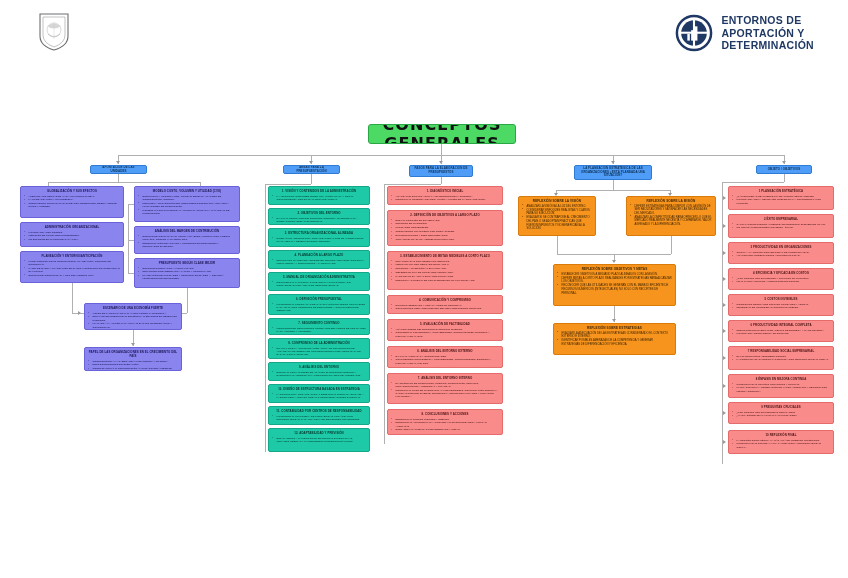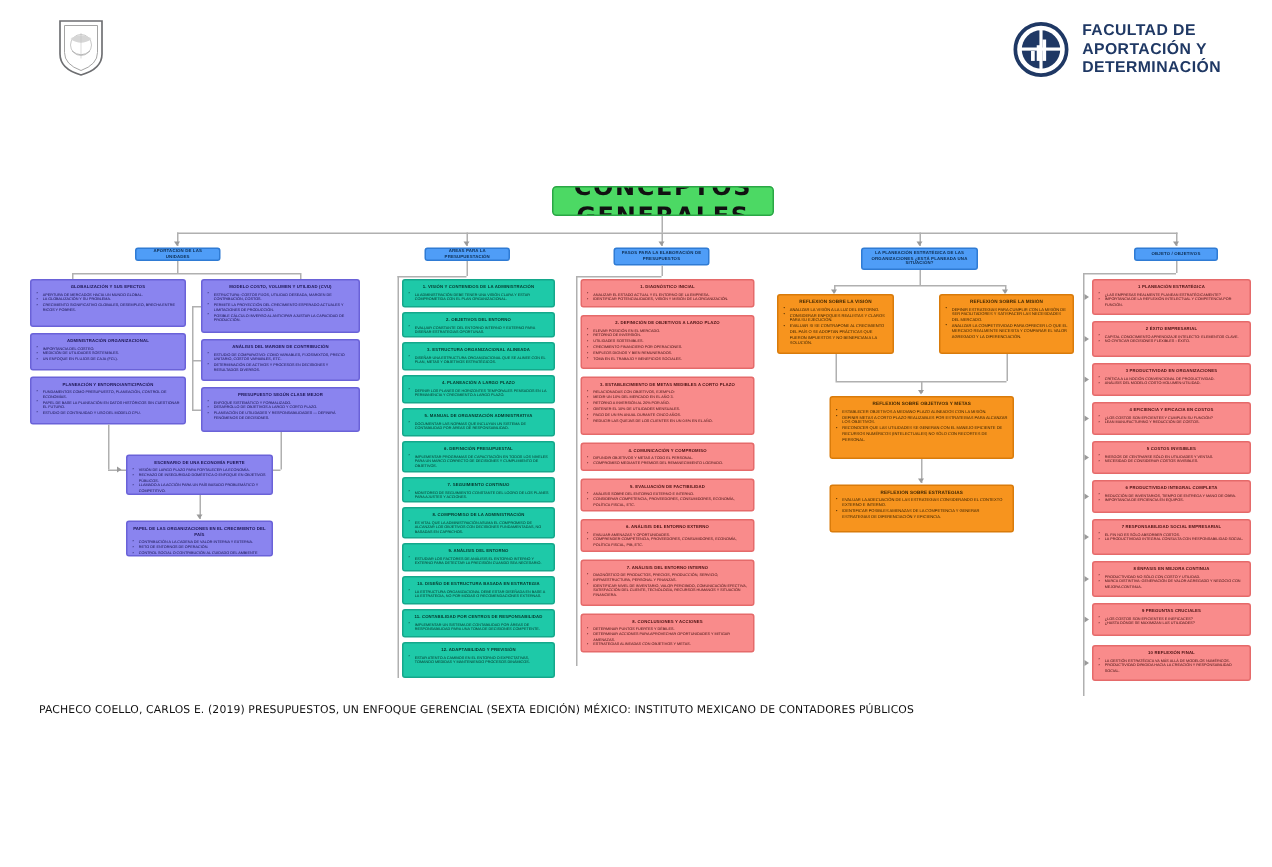--- a/index.html
+++ b/index.html
@@ -99,21 +99,21 @@
     <svg class="fca-mark" viewBox="0 0 40 40">
       <circle cx="20" cy="20" r="18" fill="none" stroke="#1f3864" stroke-width="2.6"></circle>
       <circle cx="20" cy="20" r="13.5" fill="#1f3864"></circle>
       <rect x="13" y="21" width="2.6" height="7" fill="#fff"></rect>
       <rect x="17" y="17" width="2.6" height="11" fill="#fff"></rect>
       <rect x="21" y="13" width="2.6" height="15" fill="#fff"></rect>
       <rect x="5" y="18.6" width="30" height="2.2" fill="#fff"></rect>
       <rect x="18.9" y="5" width="2.2" height="30" fill="#fff"></rect>
     </svg>
     <div class="fca-text">
-      <div>FACULTAD DE</div>
+      <div>ENTORNOS DE</div>
       <div>APORTACIÓN Y</div>
       <div>DETERMINACIÓN</div>
     </div>
   </div>
 
   <div class="node root" style="left:368px;top:124px;width:148px;height:20px;">
     <span class="t">CONCEPTOS GENERALES</span>
   </div>
 
   <div class="ln lnv" style="left:441px;top:144px;height:11px;"></div>
@@ -527,16 +527,15 @@
   <div class="node pink" style="left:728px;top:430px;width:106px;height:24px;">
     <span class="t">10 REFLEXIÓN FINAL</span>
     <ul>
       <li>LA GESTIÓN ESTRATÉGICA VA MÁS ALLÁ DE MODELOS NUMÉRICOS.</li>
       <li>PRODUCTIVIDAD DIRIGIDA HACIA LA CREACIÓN Y RESPONSABILIDAD SOCIAL.</li>
     </ul>
   </div>
   <div class="arwr" style="left:723px;top:440px;"></div>
 
   <div class="biblio">
-    <div class="bb">PACHECO COELLO, CARLOS E. (2019) PRESUPUESTOS, UN ENFOQUE GERENCIAL (SEXTA EDICIÓN) MÉXICO: INSTITUTO MEXICANO DE CONTADORES PÚBLICOS</div>
   </div>
 
 </div>
 
 </body></html>

